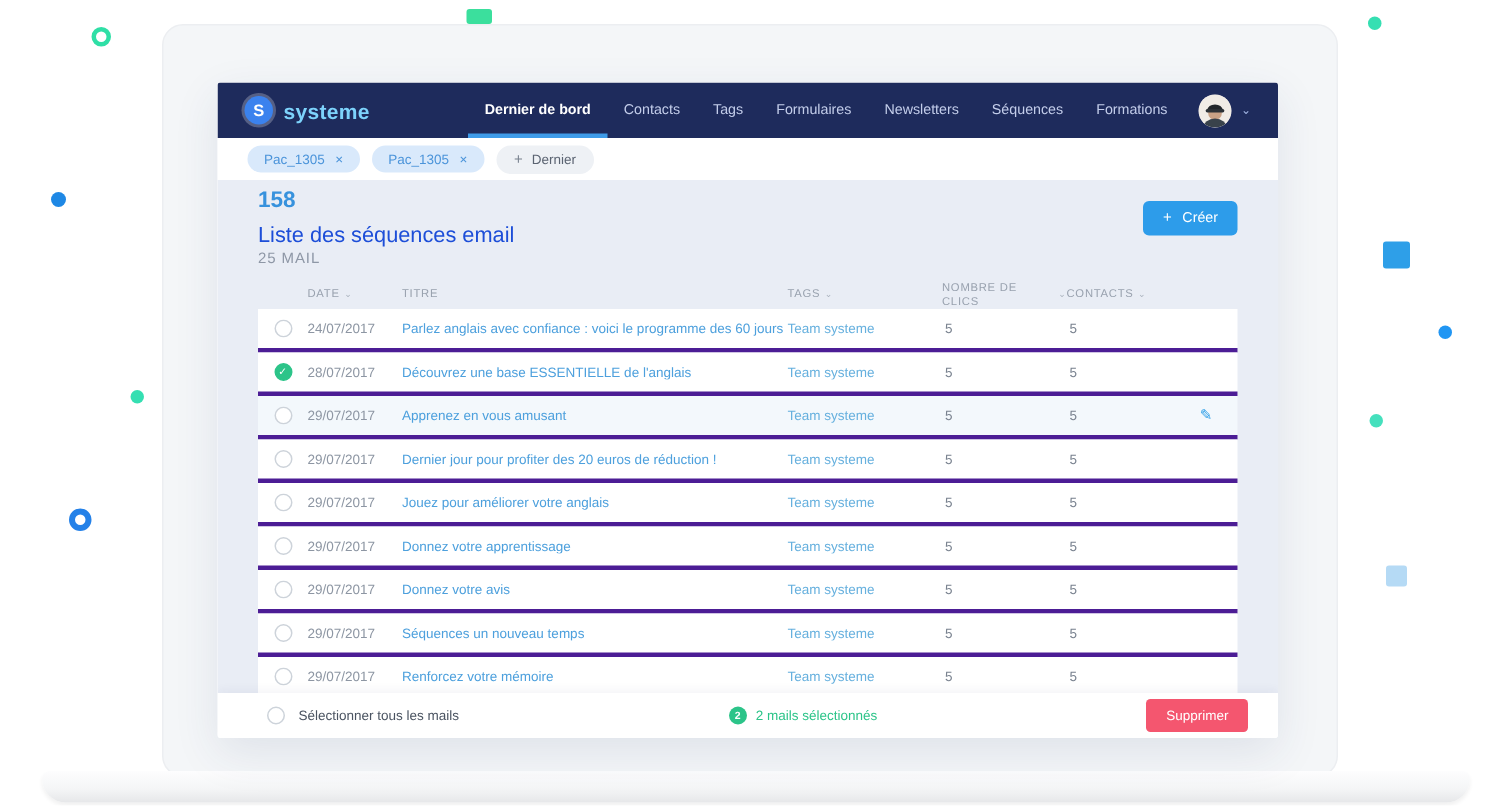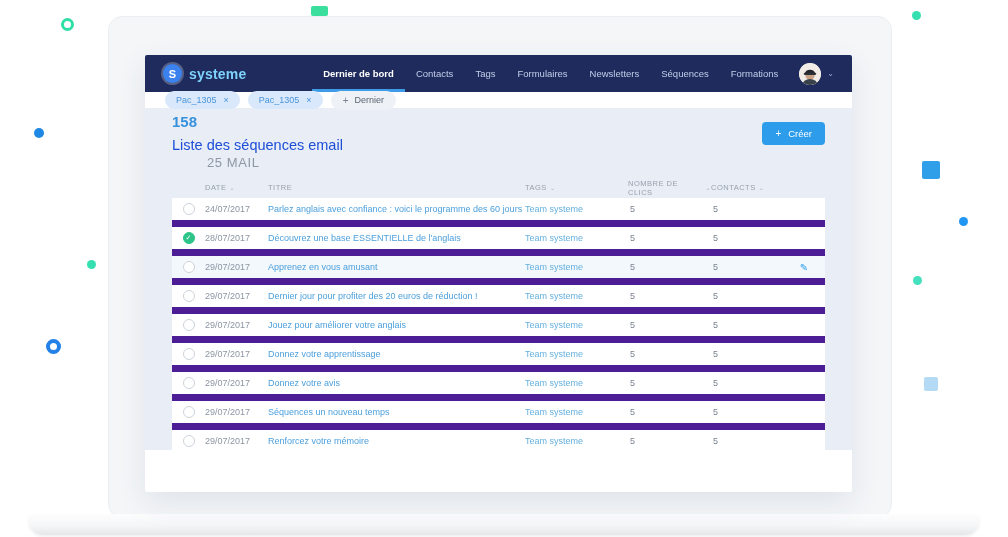--- a/index.html
+++ b/index.html
@@ -39,48 +39,48 @@
   .brand-text { color:#7dd3fc; font-weight:bold; font-size:14px; letter-spacing:0.2px; }
   .nav { margin-left:auto; display:flex; align-items:stretch; height:37px; }
   .nav-item { display:flex; align-items:center; padding:0 11px; font-size:9.5px; color:#c3cdea;
     cursor:pointer; border-bottom:3px solid transparent; border-top:3px solid transparent; }
   .nav-item.active { color:#fff; font-weight:bold; border-bottom-color:#3e9be8; }
   .user { display:flex; align-items:center; gap:6px; margin-left:10px; cursor:pointer; }
   .avatar { width:22px; height:22px; border-radius:50%; overflow:hidden; background:#f1ece6; display:block; }
   .user-chev { color:#9fb2e0; font-size:8px; }
 
   
-  .chips-row { height:16px; background:#fff; display:flex; align-items:center; padding:0 20px; gap:8px; }
+  .chips-row { height:28px; background:#fff; display:flex; align-items:center; padding:0 20px; gap:8px; }
   .chips-wrap { display:flex; gap:8px; }
   .chip { display:inline-flex; align-items:center; gap:7px; background:#d9e9fb; color:#4b94da;
     font-size:9px; padding:4px 11px; border-radius:10px; cursor:pointer; }
   .chip-x { font-size:9px; color:#4b94da; cursor:pointer; line-height:1; }
   .chip-add { display:inline-flex; align-items:center; gap:6px; background:#eef1f5; color:#5b6472;
     font-size:9px; padding:4px 12px; border-radius:10px; cursor:pointer; }
   .chip-add .plus { font-size:10px; color:#7a8390; }
 
   
   .main { background:#e9edf5; height:342px; padding:0 27px; overflow:hidden; }
   .title-row { margin-top:13px; display:flex; justify-content:space-between; align-items:center; height:24px; }
   .title-left { display:flex; align-items:baseline; gap:7px;flex-direction:column; }
   .count { color:#3792dd; font-weight:bold; font-size:15px; }
   .page-title { color:#1d4ed8; font-size:14.5px; }
   .create-btn { display:flex; align-items:center; gap:7px; background:#2d9cea; color:#fff;
     border:none; font-size:9.5px; padding:6px 13px; border-radius:4px; cursor:pointer;
     font-family:"Liberation Sans", sans-serif; }
   .create-btn .plus { font-size:10px; }
-  .sub-label { margin-top:10px; font-size:13px; color:#8e97a6; letter-spacing:0.6px;margin-left:35px; }
+  .sub-label { margin-top:10px; font-size:10px; color:#8e97a6; letter-spacing:0.6px; }
 
   
   .table { margin-top:7px; }
   .thead, .tr { display:grid; grid-template-columns:33px 63px 1fr 103px 83px 72px 42px; align-items:center; }
   .thead { height:21px; }
   .th { font-size:7.5px; color:#98a1ae; letter-spacing:0.5px; display:flex; align-items:center; gap:3px; }
   .th .caret { font-size:6px; color:#aab2bd; }
-  .tr { background:#fff; height:29px; border-bottom:7px solid #4c1d95; }
+  .tr { background:#fff; height:29px; border-bottom:3px solid #4c1d95; }
   .tr.hover { background:#f3f8fc; }
   .td { font-size:9px; overflow:hidden; white-space:nowrap; text-overflow:ellipsis; }
   .cb-cell { display:flex; justify-content:center; }
   .rowcheck { width:12px; height:12px; border-radius:50%; border:1.5px solid #cdd3da; background:#fff;
     display:flex; align-items:center; justify-content:center; cursor:pointer; font-size:7px; color:#fff; }
   .rowcheck.checked { background:#2cc489; border-color:#2cc489; }
   .td-date { color:#8d96a3; }
   .td-title a, .td-title { color:#4da0dd; cursor:pointer; text-decoration:none; }
   .td-tag { color:#66b0de; cursor:pointer; }
   .td-num { color:#79828f; padding-left:2px; }
@@ -287,15 +287,26 @@
               <div class="td td-title">Renforcez votre mémoire</div>
               <div class="td td-tag">Team systeme</div>
               <div class="td td-num">5</div>
               <div class="td td-num">5</div>
               <div class="td td-actions"></div>
             </div>
           </div>
       </div>
     </div>
 
+    <div class="footer-bar">
+      <div class="select-all">
+        <span class="rowcheck"></span>
+        <span class="select-all-label">Sélectionner tous les mails</span>
+      </div>
+      <div class="selected-group">
+        <span class="badge">2</span>
+        <span class="selected-text">2 mails sélectionnés</span>
+      </div>
+      <button class="delete-btn">Supprimer</button>
+    </div>
 
   </div>
 </div>
 
 </body></html>

